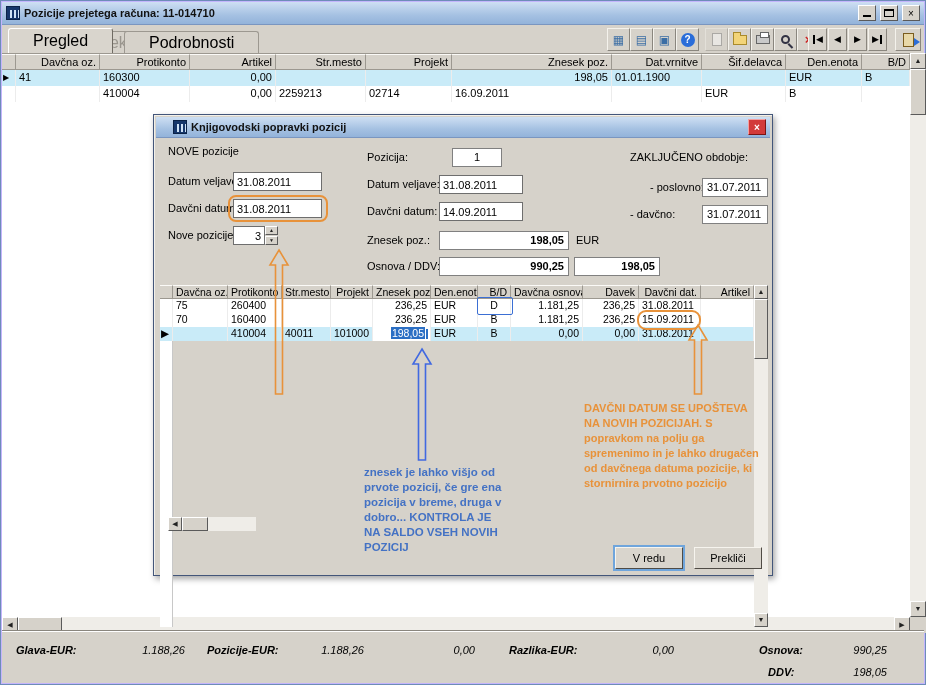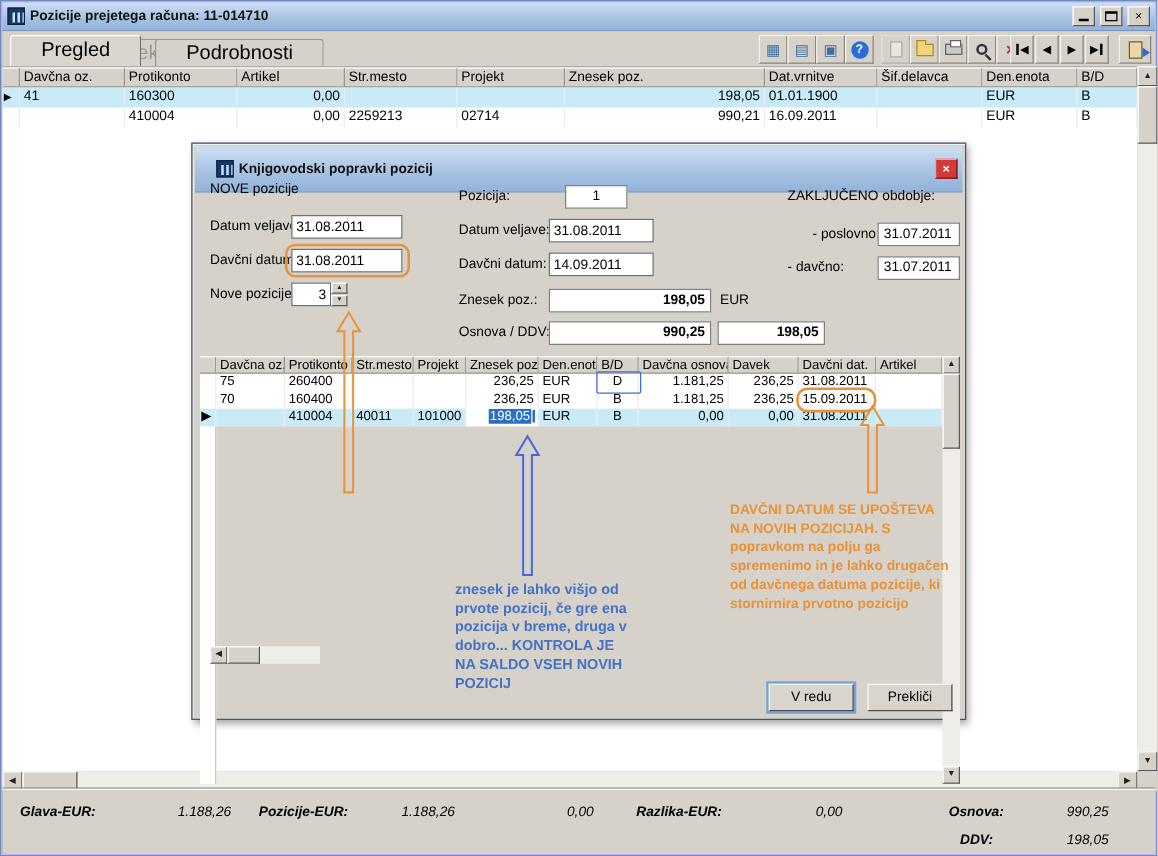--- a/index.html
+++ b/index.html
@@ -60,21 +60,21 @@
   .navbar { display:inline-block; width:2px; height:9px; background:#000; margin:0 1px; }
   .i-door { width:11px; height:14px; background:#E8D8A8; border:1px solid #7A5C1E; position:relative; }
   .i-door:after { content:""; position:absolute; right:-7px; top:4px; border-left:6px solid #2A6DD9; border-top:4px solid transparent; border-bottom:4px solid transparent; }
 
   
   .content { position:absolute; left:1px; top:52px; width:908px; height:564px; background:#fff; border-top:1px solid #9C9890; }
   .grid-row { display:grid; }
   .mgrid { grid-template-columns:14px 84px 90px 86px 90px 86px 160px 90px 84px 76px 48px; }
   .dgrid { grid-template-columns:13px 55px 54px 49px 42px 58px 47px 33px 72px 56px 62px 53px; }
   .c { font-size:11px; line-height:15px; height:16px; padding:0 3px; white-space:nowrap; overflow:hidden; border-right:1px solid #ECECEC; }
-  .hdr .c { background:#D6D2CA; border-right:1px solid #9C9890; border-bottom:1px solid #9C9890; border-top:1px solid #FBFAF7; text-align:left; height:16px; }
+  .hdr .c { background:#D6D2CA; border-right:1px solid #9C9890; border-bottom:1px solid #9C9890; border-top:1px solid #FBFAF7; text-align:right; height:16px; }
   .num { text-align:right; }
   .ctr { text-align:center; }
   .selrow .c { background:#C9EBF8; }
   .marker { font-size:8px; line-height:15px; padding:0 1px; }
   .dgr .c { font-size:10.5px; line-height:13px; height:14px; }
   .dgr.hdr .c { height:14px; }
 
   
   .sbtn { position:absolute; background:#D6D2CA; border:1px solid; border-color:#fff #5A5A5A #5A5A5A #fff; font-size:7px; line-height:12px; text-align:center; padding:0; color:#222; }
   .strack { position:absolute; background:#EFEDE8; }
@@ -86,21 +86,21 @@
   .st.b { font-weight:bold; }
   .st.v { text-align:right; }
 
   
   .dialog {
     position:absolute; left:152px; top:113px; width:620px; height:462px;
     background:#D6D2CA; border:1px solid #43567A;
     box-shadow:2px 3px 6px rgba(0,0,0,.35), inset 1px 1px 0 #F2F0EA;
     z-index:10;
   }
-  .dialog .titlebar { left:2px; top:2px; right:2px; height:37px;padding-left:17px; }
+  .dialog .titlebar { left:2px; top:2px; right:2px; height:21px;padding-left:17px; }
   .lbl { position:absolute; font-size:11px; color:#000; white-space:nowrap; }
   .inp { position:absolute; height:19px; background:#fff; border:1px solid #6E6E6E; font-size:11px; font-family:"Liberation Sans",sans-serif; padding:0 3px; }
   .vbox { position:absolute; height:19px; background:#fff; border:1px solid #808080; font-size:11px; line-height:17px; padding:0 4px; white-space:nowrap; }
   .vbox.b { font-weight:bold; }
   .vbox.r { text-align:right; }
   .vbox.ctr { text-align:center; }
   .spin { position:absolute; width:13px; height:19px; }
   .spin button { position:absolute; left:0; width:13px; height:9px; padding:0; font-size:5px; line-height:7px; background:#D6D2CA; border:1px solid; border-color:#fff #5A5A5A #5A5A5A #fff; color:#222; }
   .spin .dn { top:10px; height:9px; }
   .btn {
@@ -220,21 +220,20 @@
       <div class="c">EUR</div>
       <div class="c">B</div>
     </div>
     <div class="grid-row mgrid">
       <div class="c"></div>
       <div class="c"></div>
       <div class="c">410004</div>
       <div class="c num">0,00</div>
       <div class="c">2259213</div>
       <div class="c">02714</div>
-      <div class="c num">990,21</div>
       <div class="c">16.09.2011</div>
       <div class="c"></div>
       <div class="c">EUR</div>
       <div class="c">B</div>
     </div>
   </div>
 
   <button class="sbtn" style="left:909px;top:52px;width:16px;height:16px;">▲</button>
   <div class="strack" style="left:909px;top:68px;width:16px;height:532px;"></div>
   <div class="sthumb" style="left:909px;top:68px;width:16px;height:46px;"></div>

